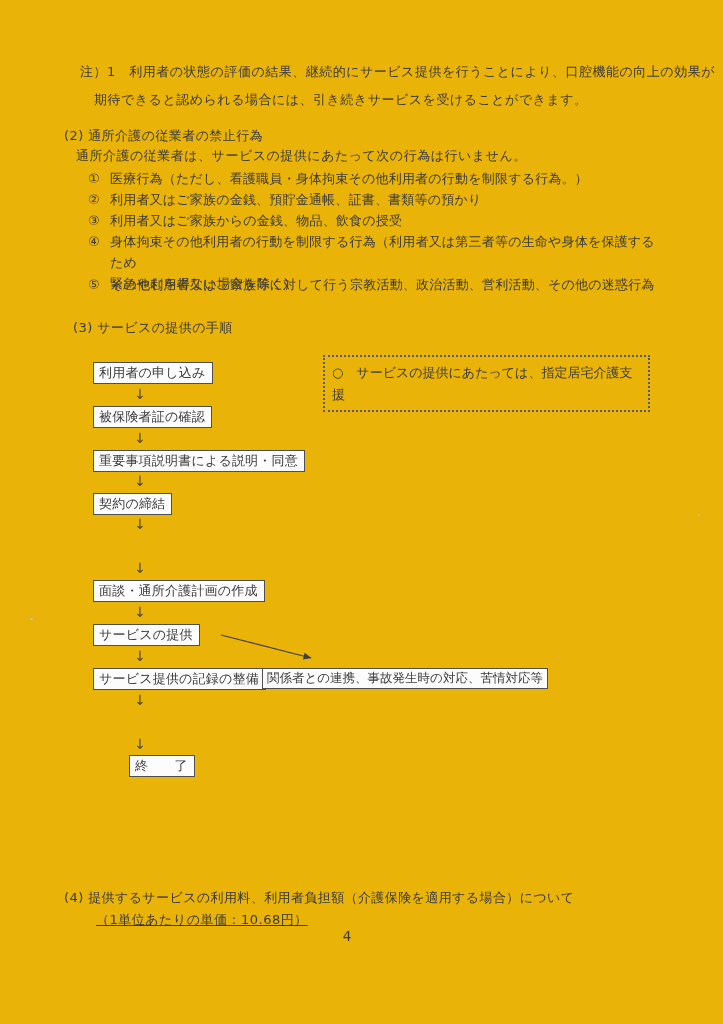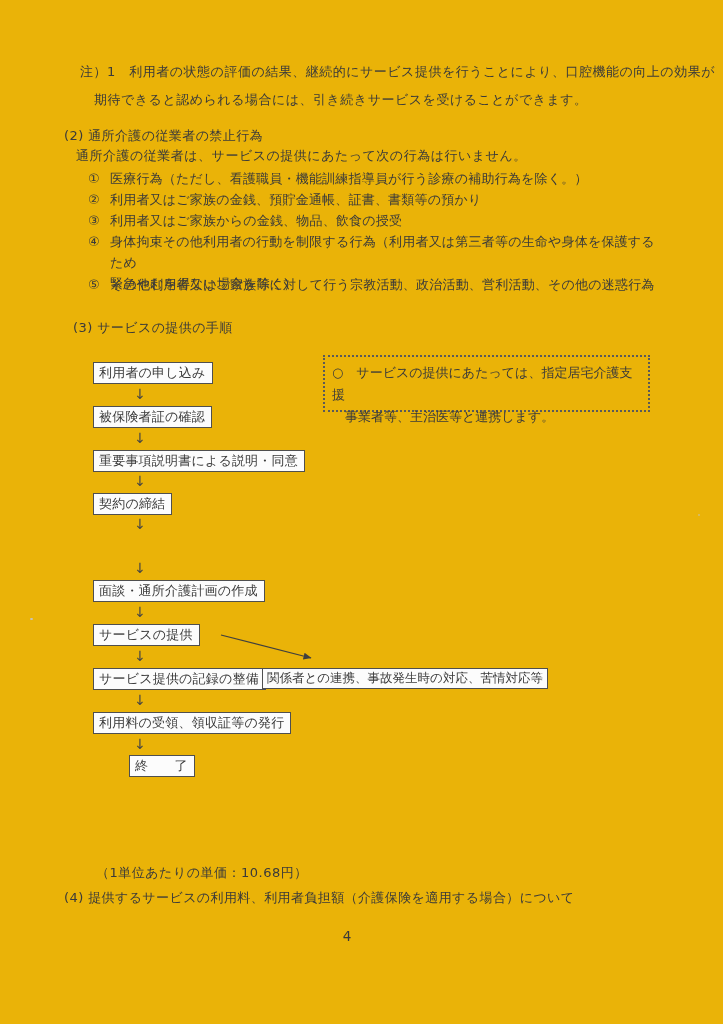--- a/index.html
+++ b/index.html
@@ -115,21 +115,21 @@
 <div class="page">
 
   <div class="abs para" style="left:80px; top:63px;">注）1　利用者の状態の評価の結果、継続的にサービス提供を行うことにより、口腔機能の向上の効果が</div>
   <div class="abs para" style="left:94px; top:91px;">期待できると認められる場合には、引き続きサービスを受けることができます。</div>
 
   <div class="abs heading" style="left:64px; top:127px;">(2) 通所介護の従業者の禁止行為</div>
   <div class="abs para" style="left:76px; top:147px;">通所介護の従業者は、サービスの提供にあたって次の行為は行いません。</div>
 
   <div class="item" style="top:168px;">
     <span class="inum">①</span>
-    <span class="itext">医療行為（ただし、看護職員・機能訓練指導員が行う診療の補助行為を除く。）</span>
+    <span class="itext">医療行為（ただし、看護職員・身体拘束その他利用者の行動を制限する行為。）</span>
   </div>
   <div class="item" style="top:189px;">
     <span class="inum">②</span>
     <span class="itext">利用者又はご家族の金銭、預貯金通帳、証書、書類等の預かり</span>
   </div>
   <div class="item" style="top:210px;">
     <span class="inum">③</span>
     <span class="itext">利用者又はご家族からの金銭、物品、飲食の授受</span>
   </div>
   <div class="item" style="top:231px;">
@@ -144,21 +144,20 @@
 
   <div class="abs heading" style="left:73px; top:319px;">(3) サービスの提供の手順</div>
 
   <div class="fbox" style="top:362px;">利用者の申し込み</div>
   <div class="fbox" style="top:406px;">被保険者証の確認</div>
   <div class="fbox" style="top:450px;">重要事項説明書による説明・同意</div>
   <div class="fbox" style="top:493px;">契約の締結</div>
   <div class="fbox" style="top:580px;">面談・通所介護計画の作成</div>
   <div class="fbox" style="top:624px;">サービスの提供</div>
   <div class="fbox" style="top:668px;">サービス提供の記録の整備</div>
-  <div class="fbox" style="top:712px;">利用料の受領、領収証等の発行</div>
   <div class="fbox" style="top:755px;margin-left:36px;">終　　了</div>
 
   <div class="farrow" style="top:384px;">↓</div>
   <div class="farrow" style="top:428px;">↓</div>
   <div class="farrow" style="top:471px;">↓</div>
   <div class="farrow" style="top:514px;">↓</div>
   <div class="farrow" style="top:558px;">↓</div>
   <div class="farrow" style="top:602px;">↓</div>
   <div class="farrow" style="top:646px;">↓</div>
   <div class="farrow" style="top:690px;">↓</div>
@@ -170,24 +169,23 @@
         <path d="M0,0 L8,3.5 L0,7 z" fill="#3f3f3f"></path>
       </marker>
     </defs>
     <line x1="2" y1="6" x2="92" y2="29" stroke="#3f3f3f" stroke-width="1.2" marker-end="url(#ah)"></line>
   </svg>
 
   <div class="branch-box">関係者との連携、事故発生時の対応、苦情対応等</div>
 
   <div class="side-note">
     <div class="ln1">○　サービスの提供にあたっては、指定居宅介護支援</div>
-    <div class="ln2">事業者等、主治医等と連携します。</div>
   </div>
 
   <div class="abs heading" style="left:64px; top:889px;">(4) 提供するサービスの利用料、利用者負担額（介護保険を適用する場合）について</div>
-  <div class="abs para" style="left:96px; top:864px;">（1単位あたりの単価：10.68円）</div>
+  <div class="abs para" style="left:96px; top:911px;text-decoration:underline;">（1単位あたりの単価：10.68円）</div>
 
   <div class="page-num">4</div>
 
   <div class="speck" style="left:30px; top:618px; width:3px; height:2px;"></div>
   <div class="speck" style="left:698px; top:514px; width:2px; height:2px; opacity:.6;"></div>
 
 </div>
 
 </body></html>

